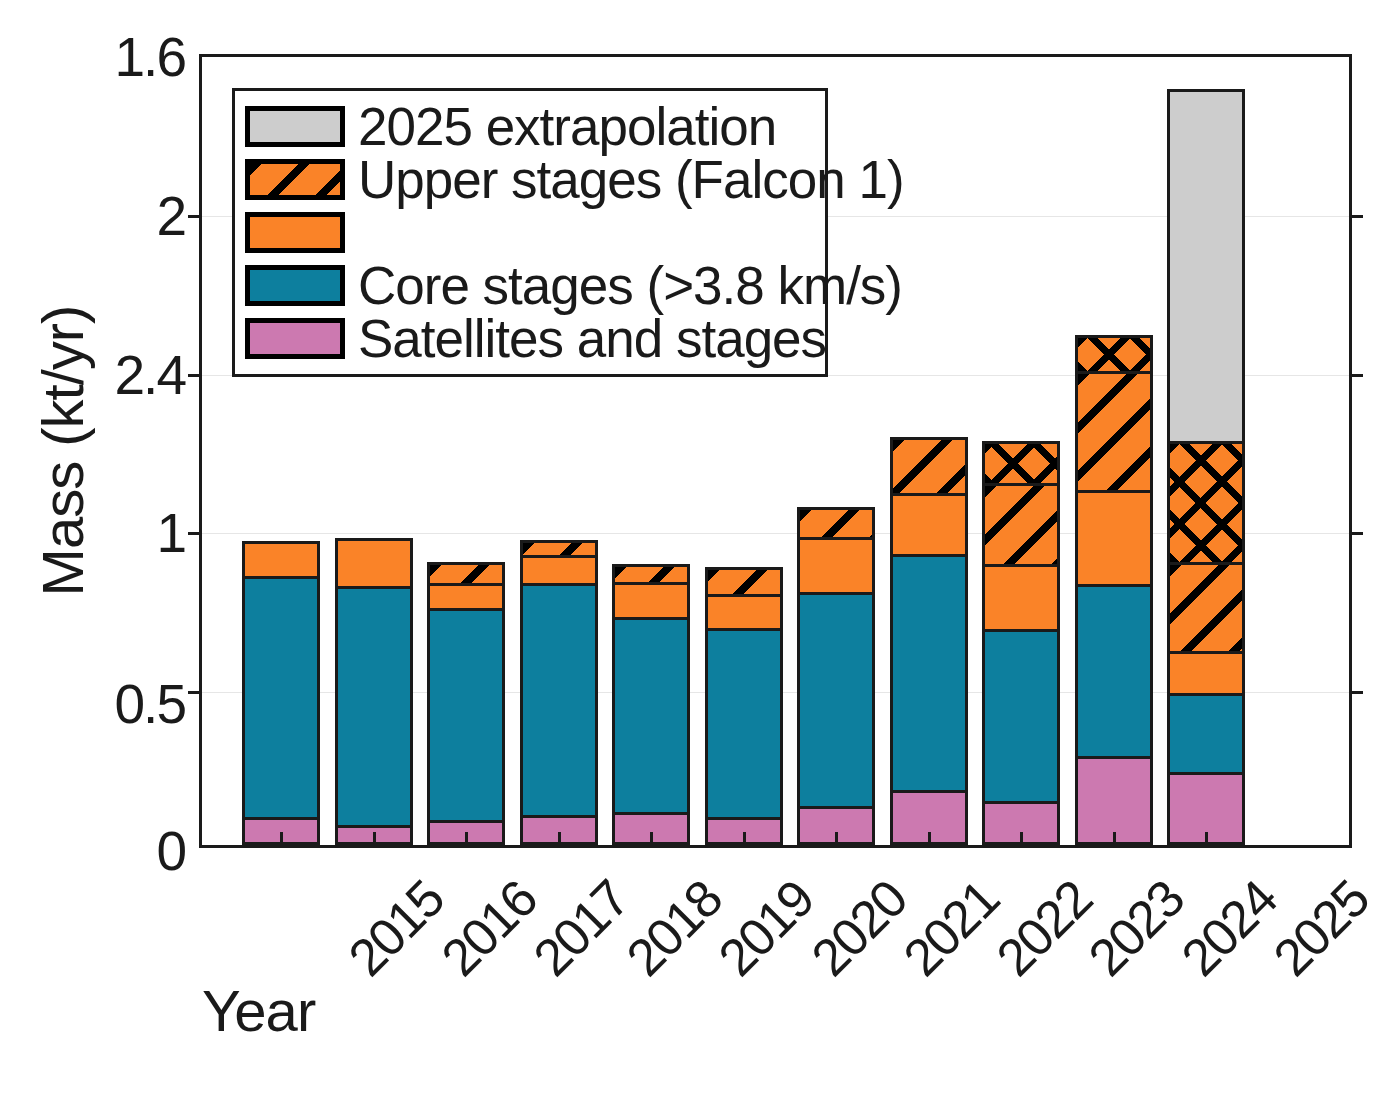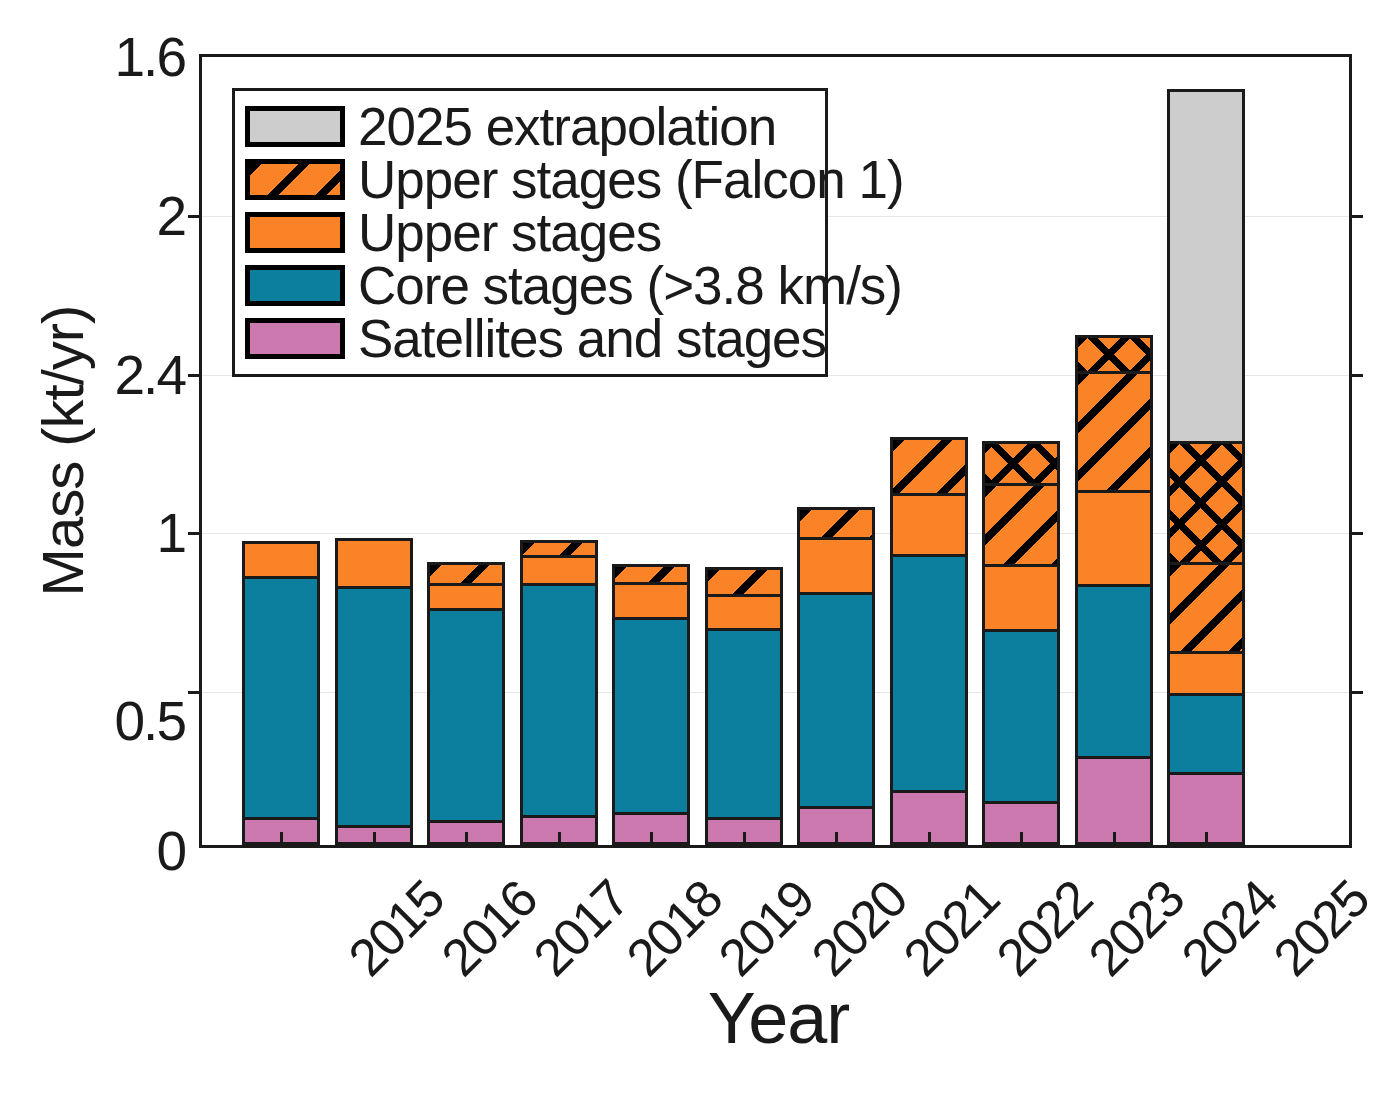--- a/index.html
+++ b/index.html
@@ -46,22 +46,22 @@
     top:50%;
     transform:translate(-50%,-50%) rotate(-90deg);
     transform-origin:center center;
     font-size:58px;color:#1a1a1a;white-space:nowrap;
     letter-spacing:-1px;
   }
   #axis-title-x{
     position:absolute;
     left:0;width:1153px;
     top:920px;
-    text-align:center;
-    font-size:72px;color:#1a1a1a;
+    text-align:left;
+    font-size:58px;color:#1a1a1a;
     letter-spacing:-1px;
   }
 
   
   .bar-group{
     position:absolute;
     bottom:0;
   }
   .seg{
     position:absolute;
@@ -130,21 +130,21 @@
         <div class="ytick-r" style="top: 634.2px;"></div>
         <div class="ytick" style="top: 475.4px;"></div>
         <div class="ytick-r" style="top: 475.4px;"></div>
         <div class="ytick" style="top: 316.6px;"></div>
         <div class="ytick-r" style="top: 316.6px;"></div>
         <div class="ytick" style="top: 157.8px;"></div>
         <div class="ytick-r" style="top: 157.8px;"></div>
       </div>
     <div id="ylabels">
         <div class="ylab" style="top: 794px;">0</div>
-        <div class="ylab" style="top: 664px;">0.5</div>
+        <div class="ylab" style="top: 647px;">0.5</div>
         <div class="ylab" style="top: 476.4px;">1</div>
         <div class="ylab" style="top: 317.6px;">2.4</div>
         <div class="ylab" style="top: 158.8px;">2</div>
         <div class="ylab" style="top: 0px;">1.6</div>
       </div>
     <div id="bars">
         <div class="bar-group" style="left: 40px; width: 78px; height: 794px;">
           <div class="seg" title="Satellites and debris 2015: 0.08" style="background-color: rgb(204, 121, 176); height: 28.408px; bottom: 0px;"></div>
           <div class="seg" title="Core stages (&gt;3.8 km/s) 2015: 0.758" style="background-color: rgb(13, 127, 158); height: 243.741px; bottom: 25.408px;"></div>
           <div class="seg" title="Upper stages 2015: 0.11" style="background-color: rgb(250, 131, 40); height: 37.936px; bottom: 266.149px;"></div>
@@ -245,21 +245,20 @@
         <div class="legend-row">
           <div class="swatch" style="background-color: rgb(205, 205, 205);"></div>
           <div class="legend-label">2025 extrapolation</div>
         </div>
         <div class="legend-row">
           <div class="swatch" style="background-color: rgb(250, 131, 40); background-image: repeating-linear-gradient(135deg, rgb(0, 0, 0) 0px, rgb(0, 0, 0) 8px, rgba(0, 0, 0, 0) 8px, rgba(0, 0, 0, 0) 34px);"></div>
           <div class="legend-label">Upper stages (Falcon 1)</div>
         </div>
         <div class="legend-row">
           <div class="swatch" style="background-color: rgb(250, 131, 40);"></div>
-          <div class="legend-label">Upper stages</div>
         </div>
         <div class="legend-row">
           <div class="swatch" style="background-color: rgb(13, 127, 158);"></div>
           <div class="legend-label">Core stages (&gt;3.8 km/s)</div>
         </div>
         <div class="legend-row">
           <div class="swatch" style="background-color: rgb(204, 121, 176);"></div>
           <div class="legend-label">Satellites and stages</div>
         </div>
       </div>

